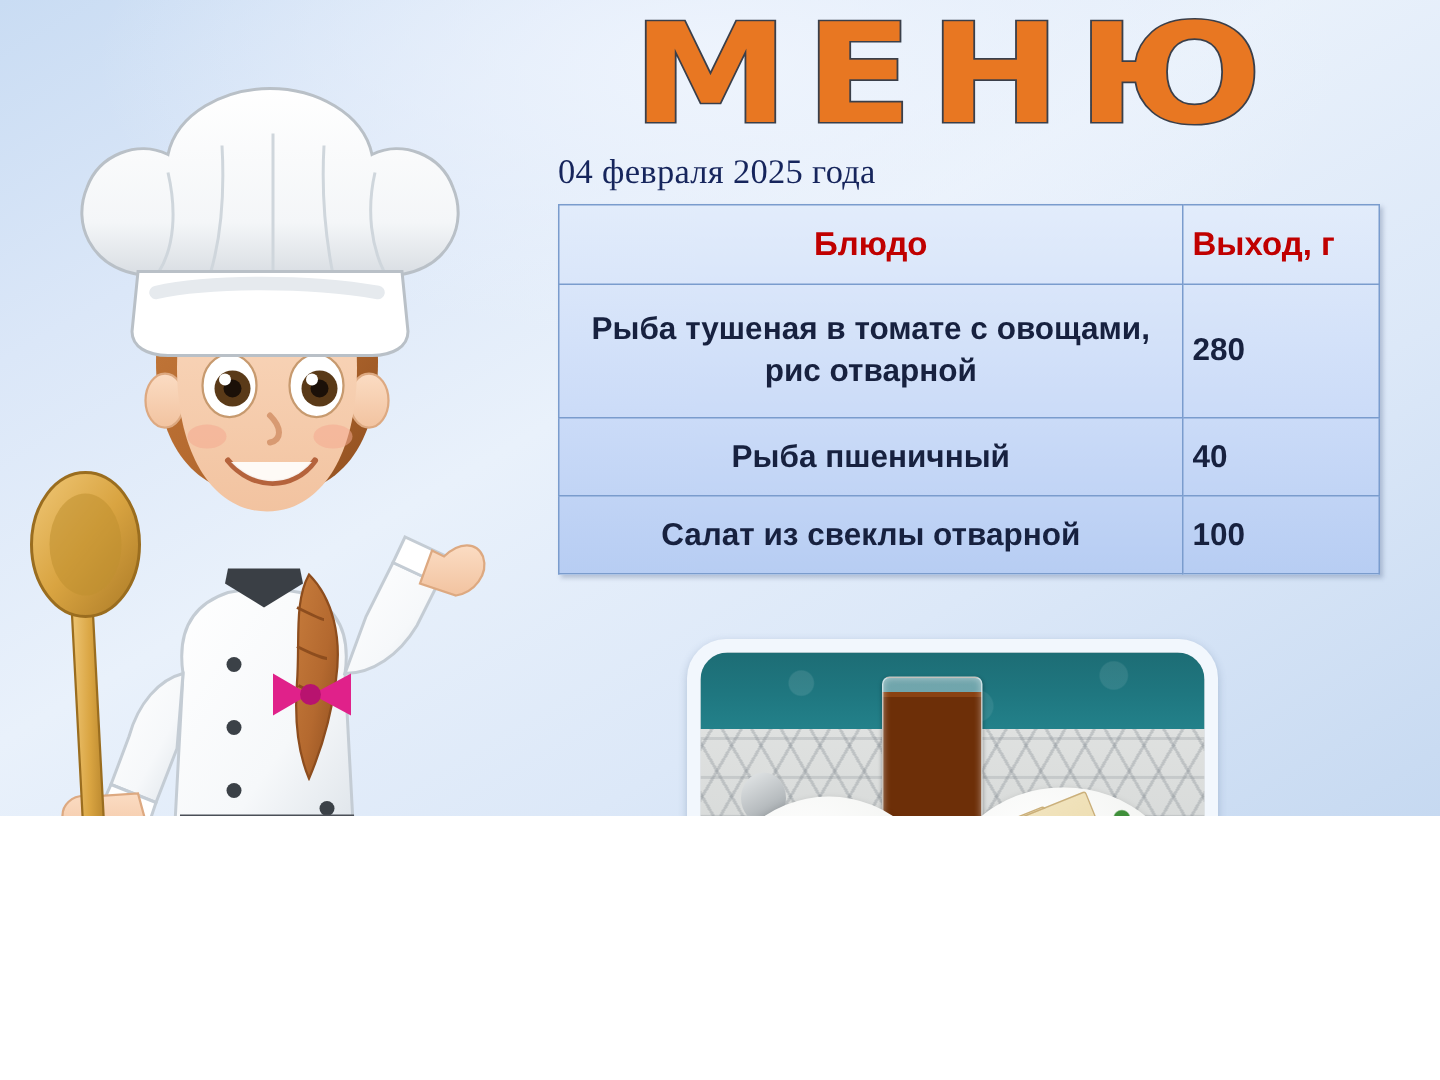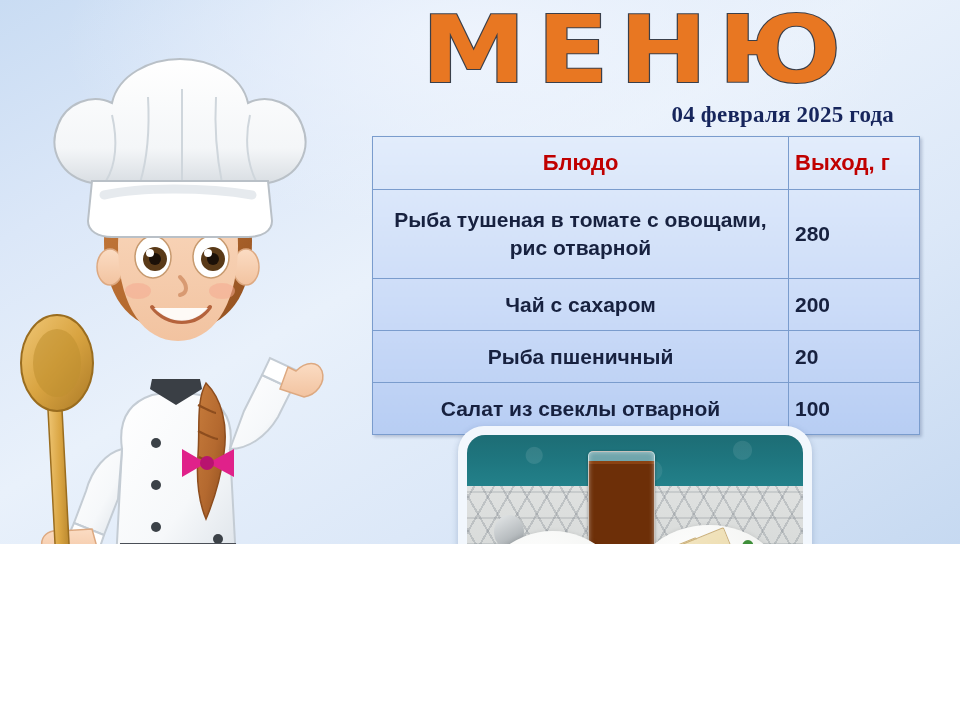--- a/index.html
+++ b/index.html
@@ -44,23 +44,23 @@
     white-space: nowrap;
     user-select: none;
   }
 
   
   #date-line {
     position: absolute;
     left: 372px;
     top: 102px;
     width: 522px;
-    text-align: right;
+    text-align: left;
     font-family: "Liberation Serif", serif;
-    font-weight: bold;
+    font-weight: normal;
     font-size: 23px;
     color: #16255c;
     letter-spacing: .2px;
     white-space: nowrap;
   }
 
   
   #menu-table {
     position: absolute;
     left: 372px;
@@ -347,26 +347,22 @@
         <th class="col-dish">Блюдо</th>
         <th class="col-yield">Выход, г</th>
       </tr>
     </thead>
     <tbody>
       <tr class="row-tall">
         <td class="col-dish">Рыба тушеная в томате с овощами, рис отварной</td>
         <td class="col-yield">280</td>
       </tr>
       <tr class="row-std">
-        <td class="col-dish">Чай с сахаром</td>
-        <td class="col-yield">200</td>
-      </tr>
-      <tr class="row-std">
         <td class="col-dish">Рыба пшеничный</td>
-        <td class="col-yield">20</td>
+        <td class="col-yield">40</td>
       </tr>
       <tr class="row-std">
         <td class="col-dish">Салат из свеклы отварной</td>
         <td class="col-yield">100</td>
       </tr>
     </tbody>
   </table>
 
   <div id="meal-photo">
     <div class="photo-inner">

